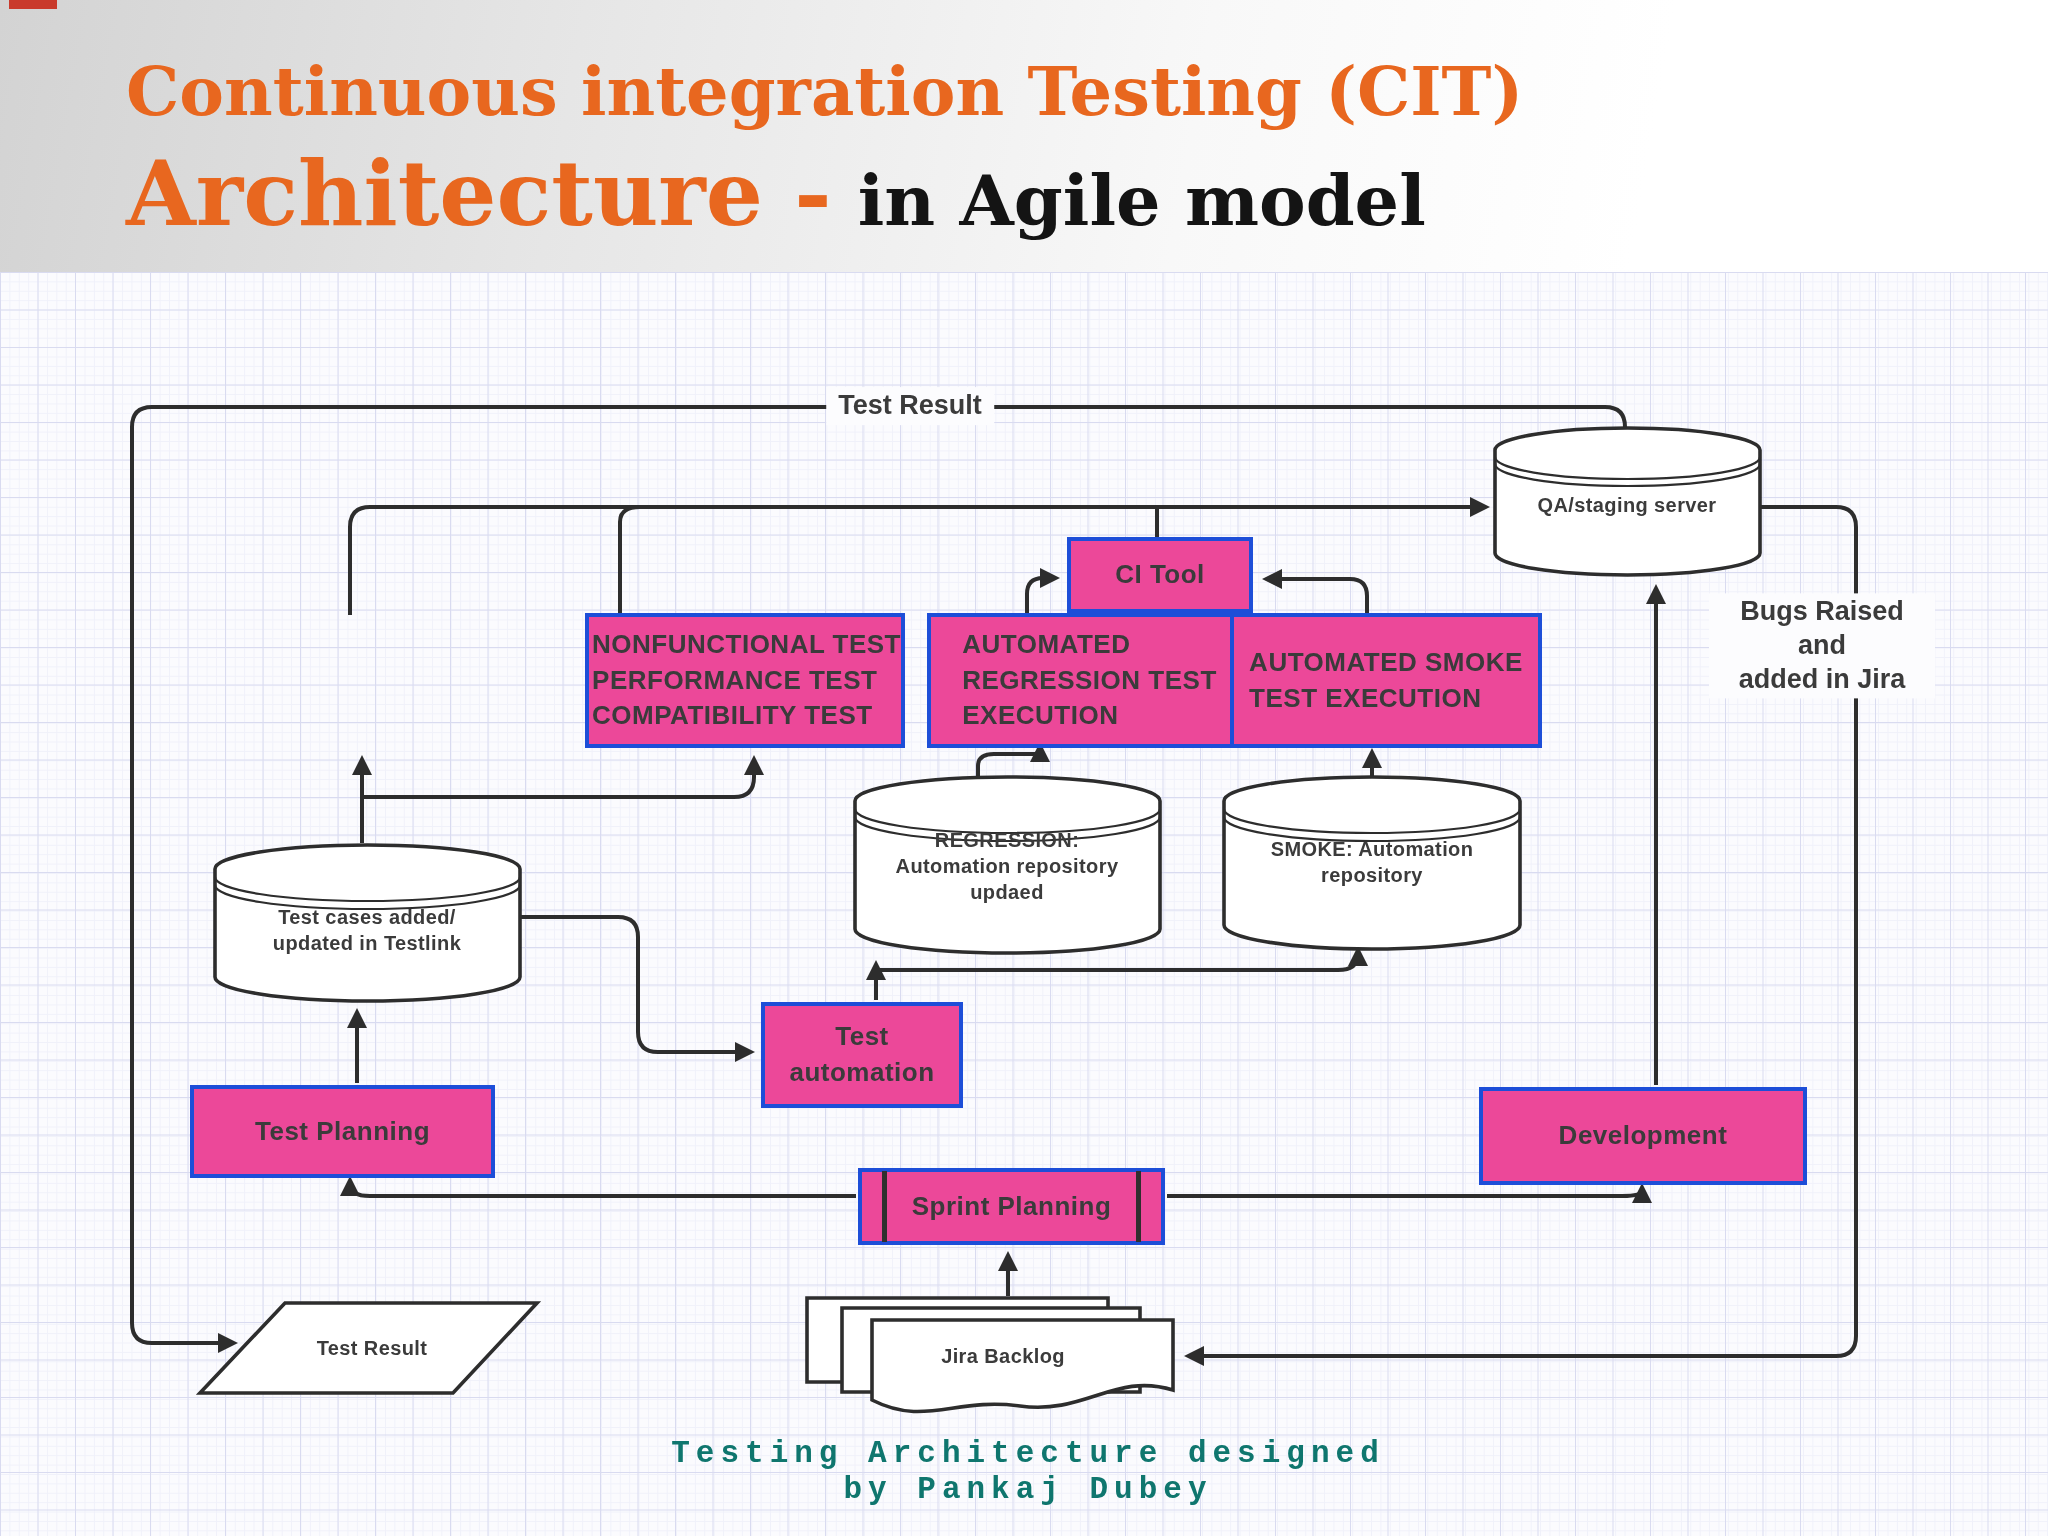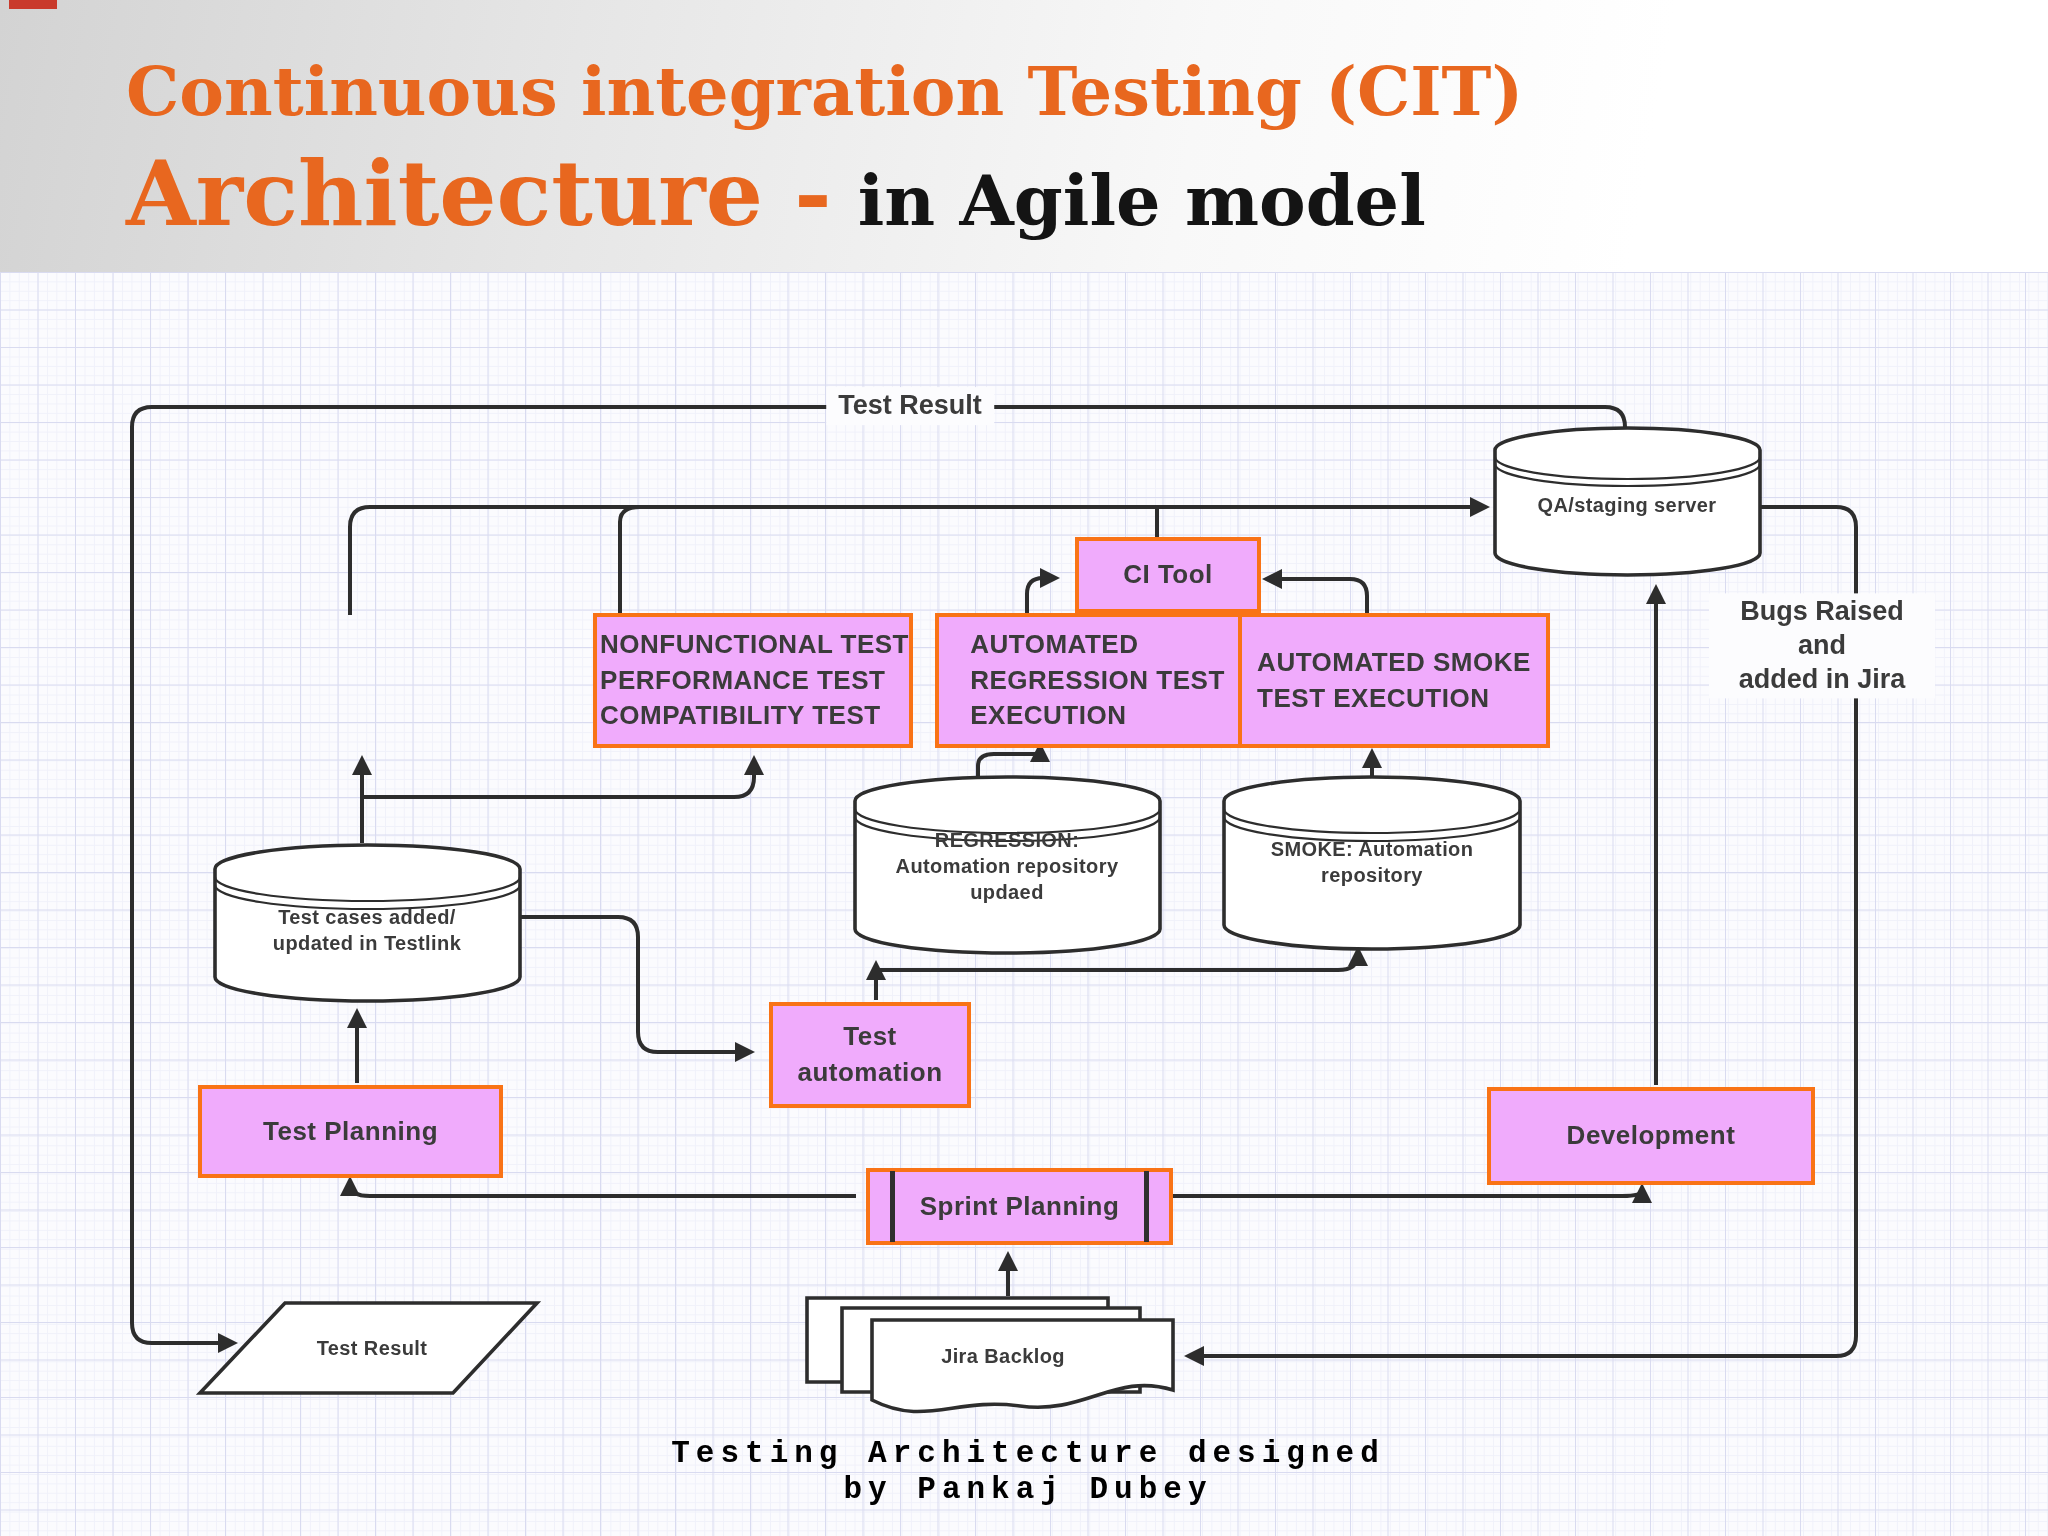--- a/index.html
+++ b/index.html
@@ -25,35 +25,35 @@
           linear-gradient(#f0f1fa 1px, transparent 1px),
           linear-gradient(90deg,#f0f1fa 1px, transparent 1px);
         background-size:37.5px 37.5px,37.5px 37.5px,9.4px 9.4px,9.4px 9.4px;}
 
   svg.overlay{position:absolute;left:0;top:0;width:2048px;height:1536px;}
   .conn{stroke:#2d2d2d;stroke-width:4;fill:none;stroke-linejoin:round;stroke-linecap:butt;}
   .shape{fill:#ffffff;stroke:#2d2d2d;stroke-width:3.6;}
   .ring{fill:none;stroke:#2d2d2d;stroke-width:2.2;}
 
   
-  .node{position:absolute;background:#f0abfc;border:4px solid #f97316;box-sizing:border-box;
-        display:flex;align-items:center;justify-content:center;margin-left:8px;}
+  .node{position:absolute;background:#ec4899;border:4px solid #1d4ed8;box-sizing:border-box;
+        display:flex;align-items:center;justify-content:center;}
   .node .txt{font-size:26px;font-weight:700;color:#3b3b3b;line-height:1.38;
              letter-spacing:.5px;white-space:pre-line;}
   .node.tl .txt{text-align:left;}
   .node.ctr .txt{text-align:center;}
   .bar{position:absolute;top:-1px;bottom:-1px;width:5px;background:#2f2f2f;}
 
   .lbl{position:absolute;transform:translate(-50%,-50%);color:#3b3b3b;font-weight:700;
        font-size:20px;line-height:1.3;text-align:center;white-space:pre-line;letter-spacing:.4px;}
   .tag{position:absolute;transform:translate(-50%,-50%);background:#fcfcfe;padding:2px 12px;
        color:#3b3b3b;font-weight:700;font-size:27px;line-height:1.25;text-align:center;white-space:pre-line;}
   .footer{position:absolute;left:1028px;top:1472px;transform:translate(-50%,-50%);
           font-family:"Liberation Mono","DejaVu Sans Mono",monospace;font-size:31px;font-weight:700;
-          color:#000000;letter-spacing:6px;white-space:pre-line;text-align:center;line-height:1.15;}
+          color:#0f766e;letter-spacing:6px;white-space:pre-line;text-align:center;line-height:1.15;}
 </style>
 </head>
 <body>
 
 <div class="canvas">
 
   <div class="header">
     <div class="red-strip"></div>
     <div class="title1">Continuous integration Testing (CIT)</div>
     <div class="title2">

